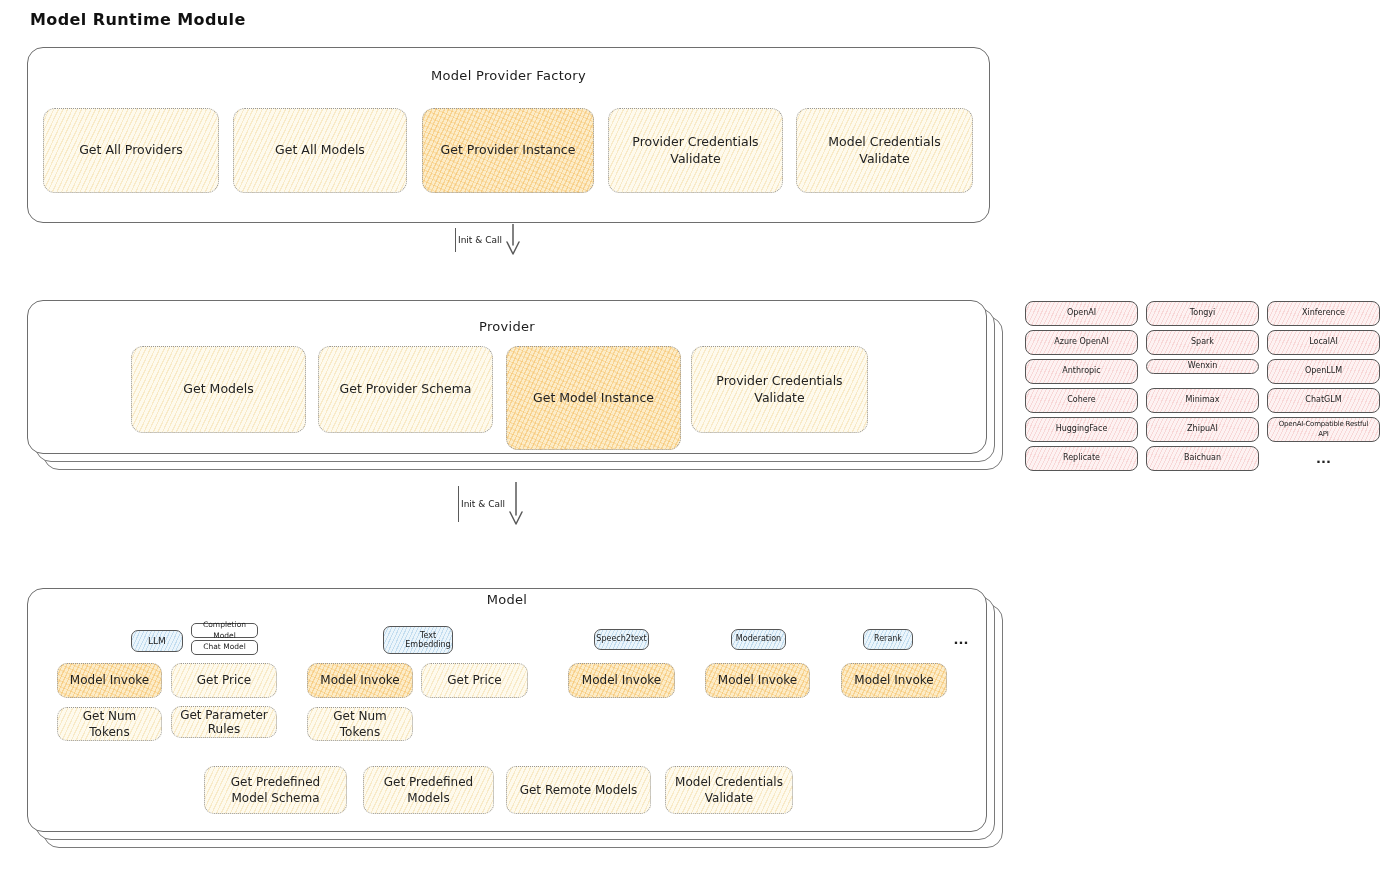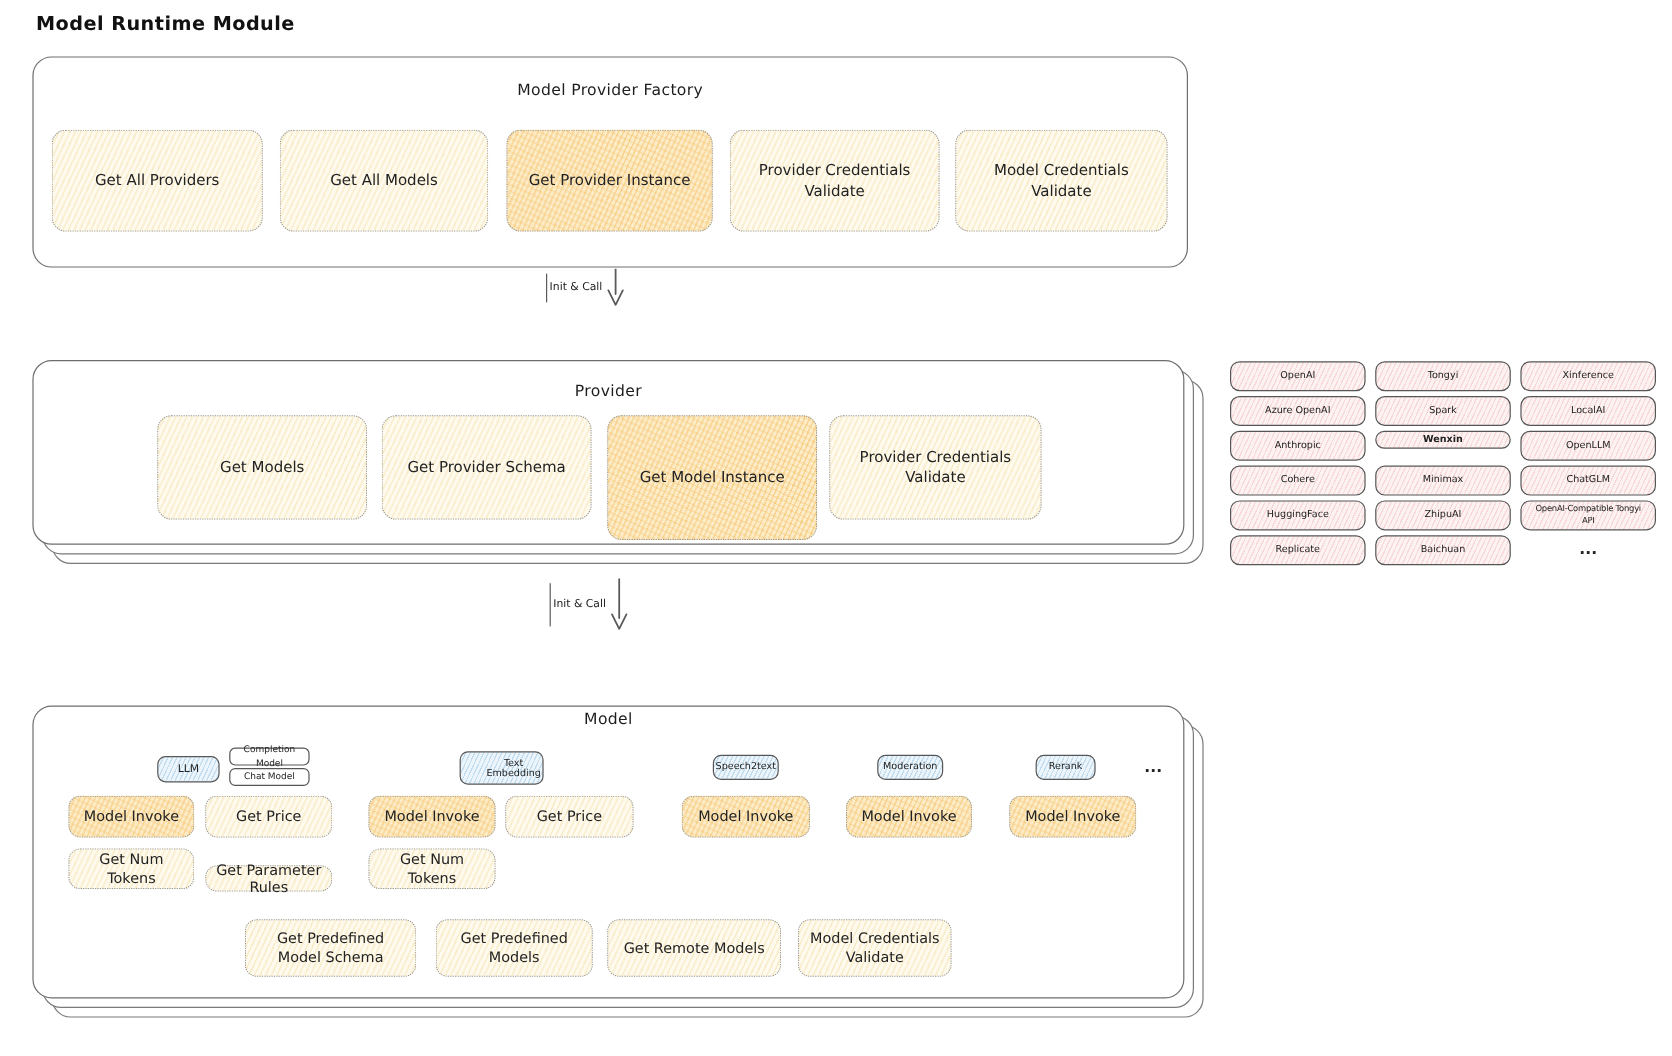--- a/index.html
+++ b/index.html
@@ -98,30 +98,30 @@
   <div>
     <div class="node n-pink" style="left:1025px;top:301px;width:113px;height:25px;">OpenAI</div>
     <div class="node n-pink" style="left:1025px;top:330px;width:113px;height:25px;">Azure OpenAI</div>
     <div class="node n-pink" style="left:1025px;top:359px;width:113px;height:25px;">Anthropic</div>
     <div class="node n-pink" style="left:1025px;top:388px;width:113px;height:25px;">Cohere</div>
     <div class="node n-pink" style="left:1025px;top:417px;width:113px;height:25px;">HuggingFace</div>
     <div class="node n-pink" style="left:1025px;top:446px;width:113px;height:25px;">Replicate</div>
 
     <div class="node n-pink" style="left:1146px;top:301px;width:113px;height:25px;">Tongyi</div>
     <div class="node n-pink" style="left:1146px;top:330px;width:113px;height:25px;">Spark</div>
-    <div class="node n-pink" style="left:1146px;top:359px;width:113px;height:15px;font-weight:bold;">Wenxin</div>
+    <div class="node n-pink" style="left:1146px;top:359px;width:113px;height:15px;">Wenxin</div>
     <div class="node n-pink" style="left:1146px;top:388px;width:113px;height:25px;">Minimax</div>
     <div class="node n-pink" style="left:1146px;top:417px;width:113px;height:25px;">ZhipuAI</div>
     <div class="node n-pink" style="left:1146px;top:446px;width:113px;height:25px;">Baichuan</div>
 
     <div class="node n-pink" style="left:1267px;top:301px;width:113px;height:25px;">Xinference</div>
     <div class="node n-pink" style="left:1267px;top:330px;width:113px;height:25px;">LocalAI</div>
     <div class="node n-pink" style="left:1267px;top:359px;width:113px;height:25px;">OpenLLM</div>
     <div class="node n-pink" style="left:1267px;top:388px;width:113px;height:25px;">ChatGLM</div>
-    <div class="node n-pink tiny" style="left:1267px;top:417px;width:113px;height:25px;">OpenAI-Compatible Tongyi API</div>
+    <div class="node n-pink tiny" style="left:1267px;top:417px;width:113px;height:25px;">OpenAI-Compatible Restful API</div>
     <div class="more-dots" style="left:1267px;top:446px;width:113px;height:25px;">...</div>
   </div>
 
   <div class="arrow" style="left:458px;top:482px;width:90px;">
     <div class="seg" style="height:36px;"></div>
     <div class="lbl">Init &amp; Call</div>
     <svg width="18" height="44" viewBox="0 0 18 44">
       <path d="M9 0 V33 M3 30 L9 42 L15 30" fill="none" stroke="#5a5a5a" stroke-width="1.5" stroke-linecap="round" stroke-linejoin="round"></path>
     </svg>
   </div>
@@ -142,21 +142,21 @@
 
     <div class="node dotted n-hl small-btn" style="left:29px;top:74px;width:105px;height:35px;">Model Invoke</div>
     <div class="node dotted n-yellow small-btn" style="left:143px;top:74px;width:106px;height:35px;">Get Price</div>
     <div class="node dotted n-hl small-btn" style="left:279px;top:74px;width:106px;height:35px;">Model Invoke</div>
     <div class="node dotted n-yellow small-btn" style="left:393px;top:74px;width:107px;height:35px;">Get Price</div>
     <div class="node dotted n-hl small-btn" style="left:540px;top:74px;width:107px;height:35px;">Model Invoke</div>
     <div class="node dotted n-hl small-btn" style="left:677px;top:74px;width:105px;height:35px;">Model Invoke</div>
     <div class="node dotted n-hl small-btn" style="left:813px;top:74px;width:106px;height:35px;">Model Invoke</div>
 
     <div class="node dotted n-yellow small-btn" style="left:29px;top:118px;width:105px;height:34px;">Get Num Tokens</div>
-    <div class="node dotted n-yellow small-btn" style="left:143px;top:132px;width:106px;height:22px;line-height:1.2;">Get Parameter Rules</div>
+    <div class="node dotted n-yellow small-btn" style="left:143px;top:117px;width:106px;height:32px;line-height:1.2;">Get Parameter Rules</div>
     <div class="node dotted n-yellow small-btn" style="left:279px;top:118px;width:106px;height:34px;">Get Num Tokens</div>
 
     <div class="node dotted n-yellow small-btn" style="left:176px;top:177px;width:143px;height:48px;">Get Predefined Model Schema</div>
     <div class="node dotted n-yellow small-btn" style="left:478px;top:177px;width:145px;height:48px;">Get Remote Models</div>
     <div class="node dotted n-yellow small-btn" style="left:335px;top:177px;width:131px;height:48px;">Get Predefined Models</div>
     <div class="node dotted n-yellow small-btn" style="left:637px;top:177px;width:128px;height:48px;">Model Credentials Validate</div>
   </div>
 
 </div>
 

